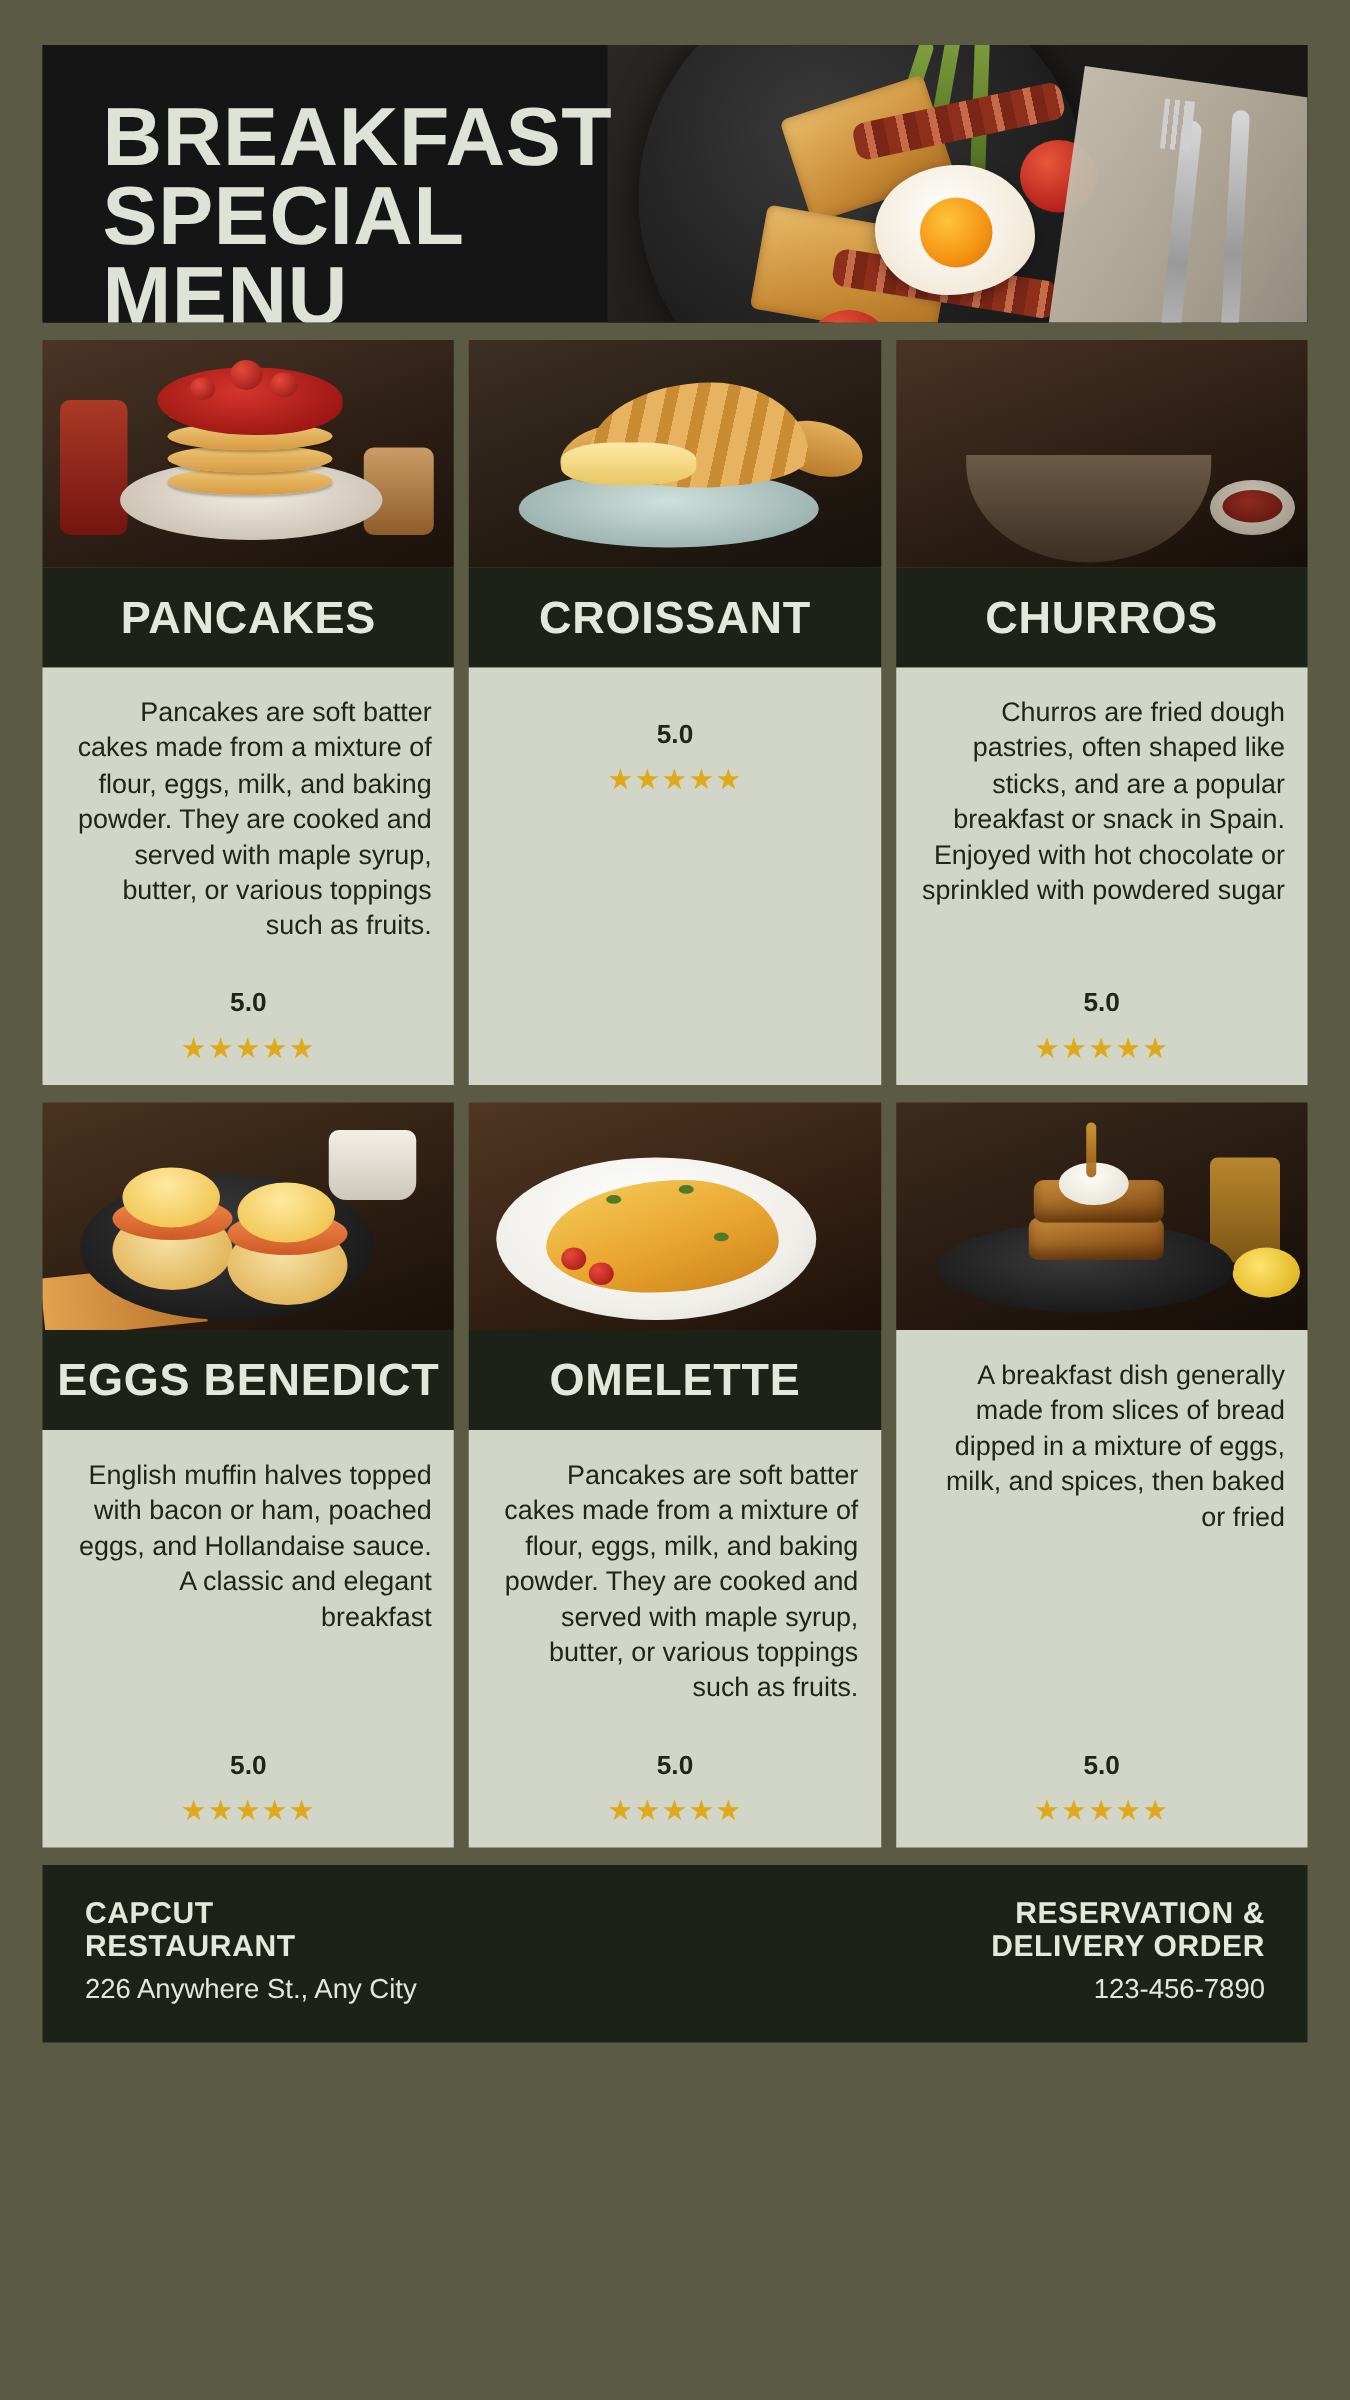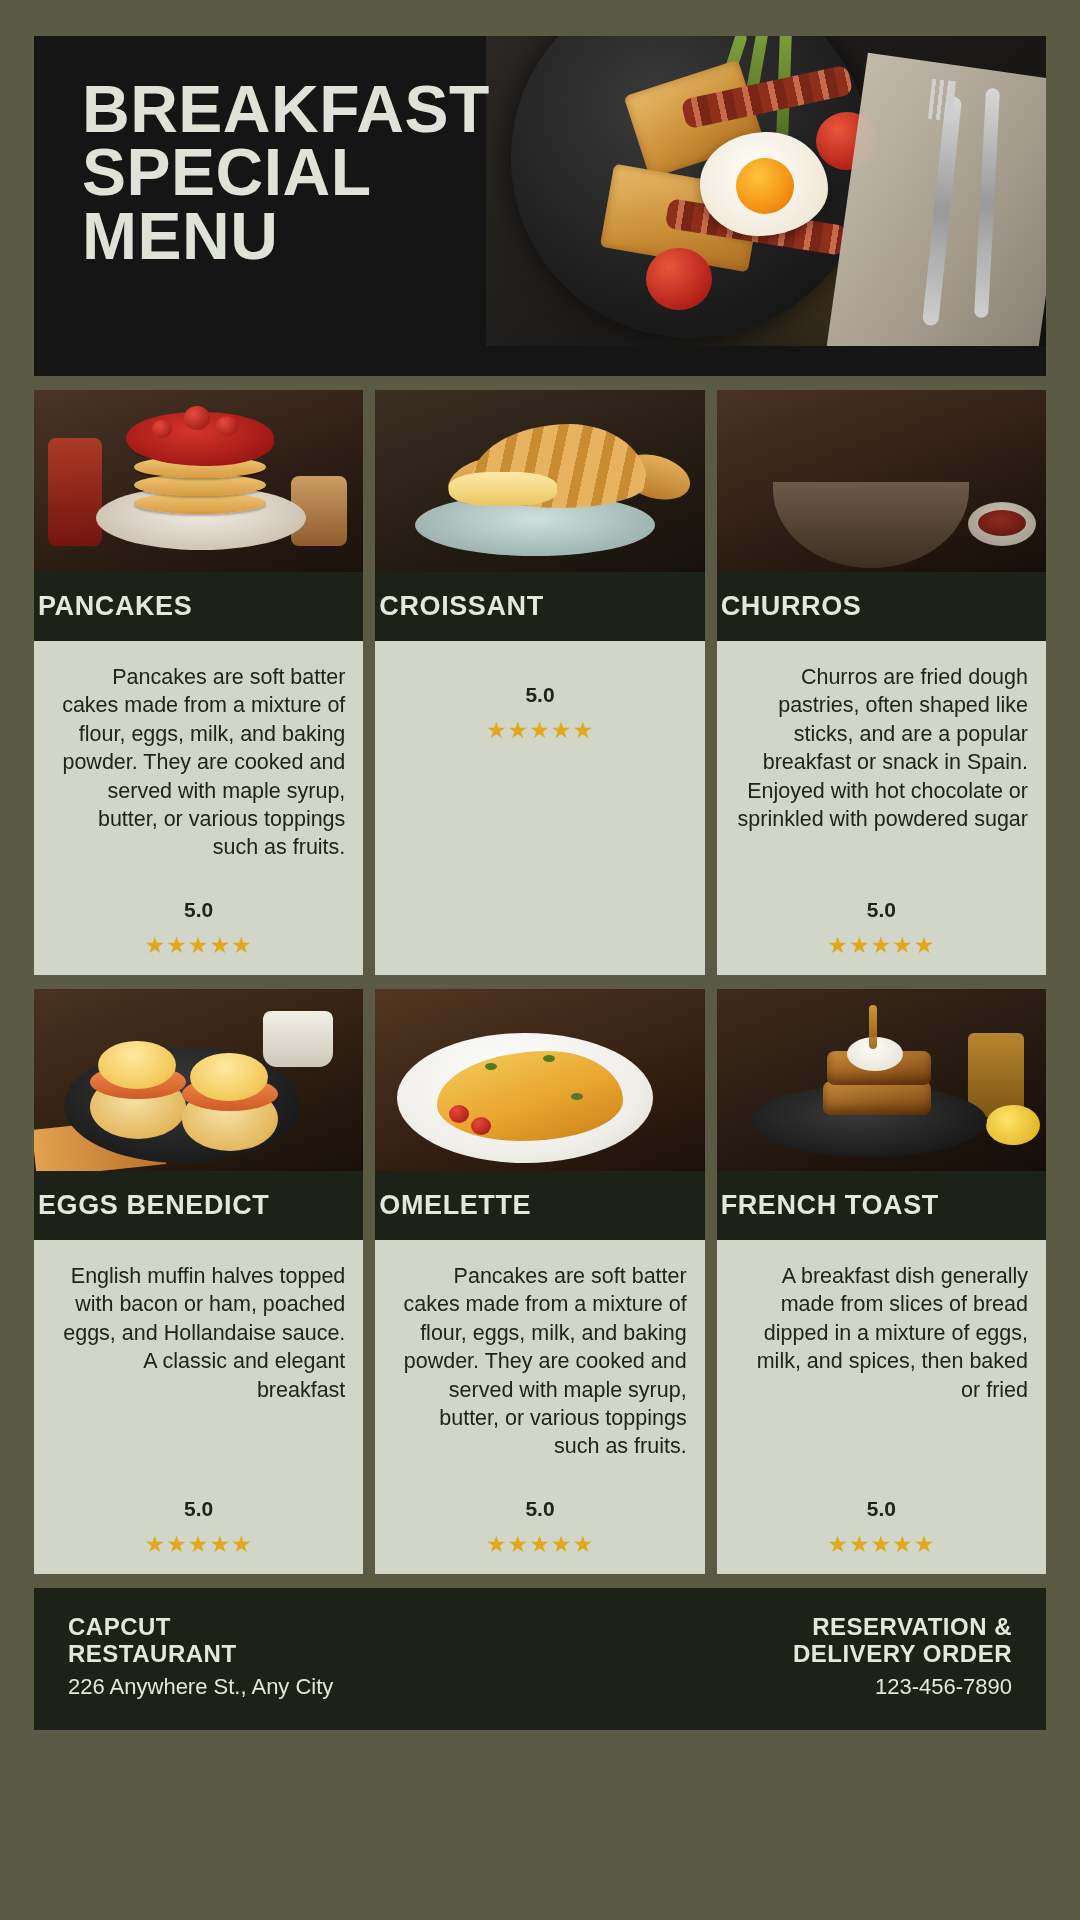--- a/index.html
+++ b/index.html
@@ -20,21 +20,21 @@
     background: #5b5b45;
     box-sizing: border-box;
     padding: 36px 34px 34px 34px;
     display: flex;
     flex-direction: column;
   }
 
   
   .hero {
     position: relative;
-    height: 340px;
+    height: 222px;
     background: #151515;
     overflow: hidden;
     flex: none;
   }
   .hero-title {
     position: absolute;
     left: 48px;
     top: 42px;
     color: #dfe2d6;
     font-size: 66px;
@@ -171,21 +171,22 @@
   }
   .card-photo {
     height: 182px;
     overflow: hidden;
     position: relative;
     background: #2b2620;
   }
   .card-title {
     background: #1d2218;
     color: #e4e7dc;
-    font-size: 27px;
+    text-align: center;
+    font-size: 36px;
     font-weight: bold;
     letter-spacing: 0.6px;
     padding: 19px 4px 19px 4px;
     text-transform: uppercase;
   }
   .card-body {
     background: #d1d6c8;
     color: #20241b;
     padding: 22px 18px 16px 18px;
     display: flex;
@@ -494,21 +495,20 @@
         <div class="scene">
           <div class="ft-jar"></div>
           <div class="ft-lemon"></div>
           <div class="ft-plate"></div>
           <div class="ft-slice" style="left:106px; top:92px; width:108px; height:34px;"></div>
           <div class="ft-slice" style="left:110px; top:62px; width:104px; height:34px;"></div>
           <div class="ft-cream"></div>
           <div class="ft-syrup"></div>
         </div>
       </div>
-      <div class="card-title">FRENCH TOAST</div>
       <div class="card-body">
         <div class="card-desc">A breakfast dish generally made from slices of bread dipped in a mixture of eggs, milk, and spices, then baked or fried</div>
         <div class="card-rating">
           <span class="rating-value">5.0</span>
           <span class="stars">★★★★★</span>
         </div>
       </div>
     </div>
   </div>
 

